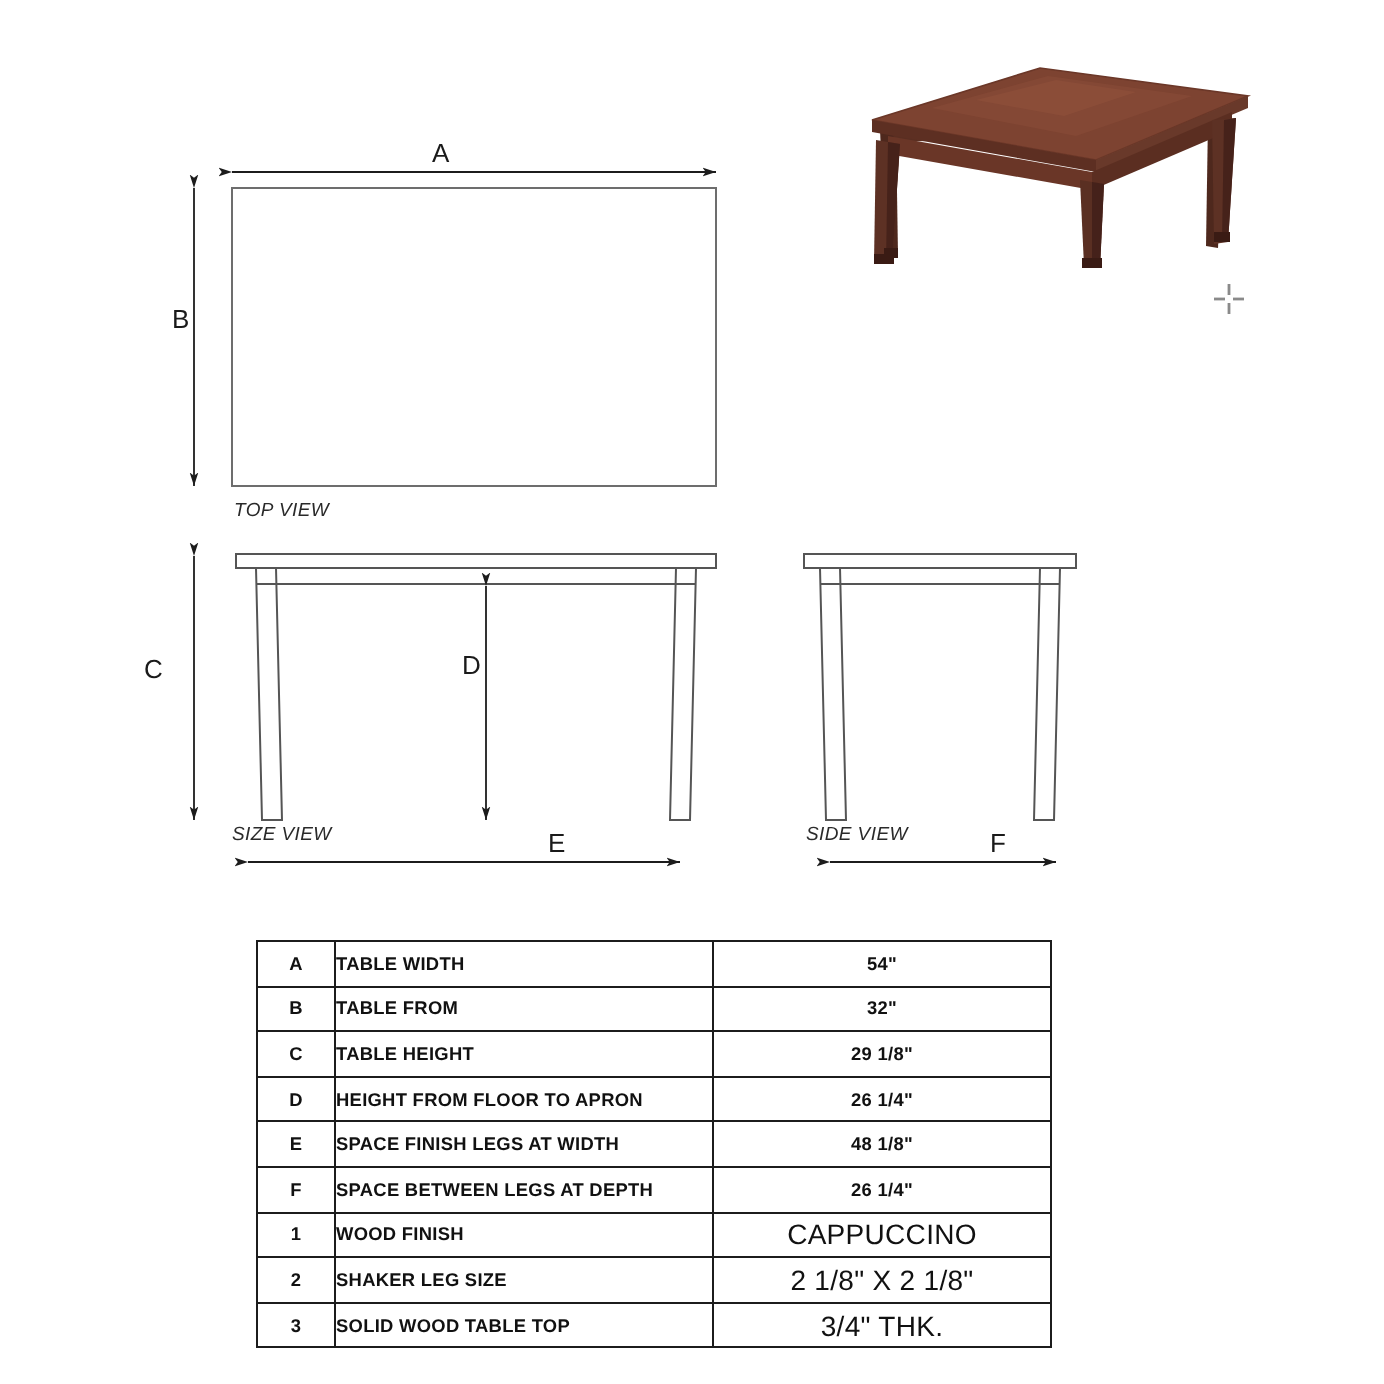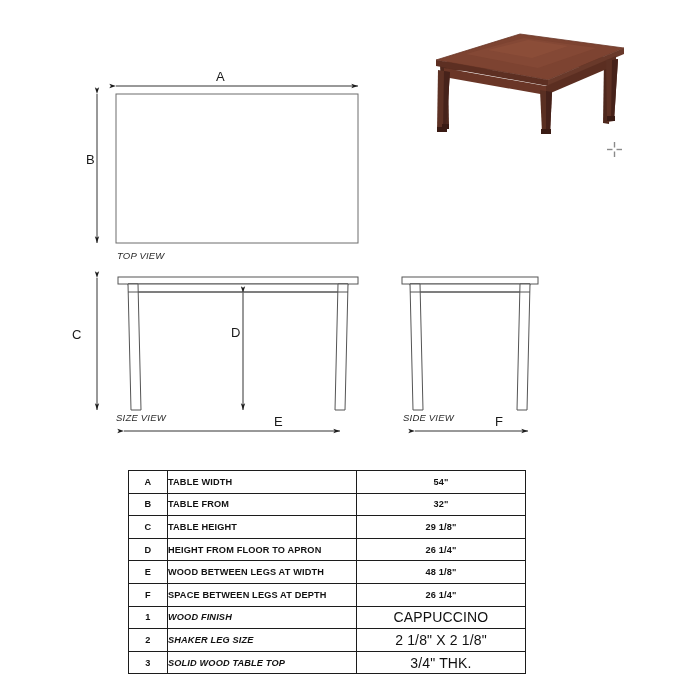--- a/index.html
+++ b/index.html
@@ -90,21 +90,20 @@
     text-align: center;
     font-weight: bold;
     font-size: 10px;
   }
   tr.plain td.c-val {
     font-weight: normal;
     font-size: 14px;
   }
   tr.plain td.c-desc {
     font-weight: bold;
-    font-style: italic;
   }
 
   
   #reg-mark {
     position: absolute;
     left: 606px;
     top: 141px;
     width: 17px;
     height: 17px;
   }
@@ -257,21 +256,21 @@
             <td class="c-desc">TABLE HEIGHT</td>
             <td class="c-val">29 1/8"</td>
           </tr>
           <tr>
             <td class="c-code">D</td>
             <td class="c-desc">HEIGHT FROM FLOOR TO APRON</td>
             <td class="c-val">26 1/4"</td>
           </tr>
           <tr>
             <td class="c-code">E</td>
-            <td class="c-desc">WOOD BETWEEN LEGS AT WIDTH</td>
+            <td class="c-desc">SPACE FINISH LEGS AT WIDTH</td>
             <td class="c-val">48 1/8"</td>
           </tr>
           <tr>
             <td class="c-code">F</td>
             <td class="c-desc">SPACE BETWEEN LEGS AT DEPTH</td>
             <td class="c-val">26 1/4"</td>
           </tr>
           <tr class="plain">
             <td class="c-code">1</td>
             <td class="c-desc">WOOD FINISH</td>

